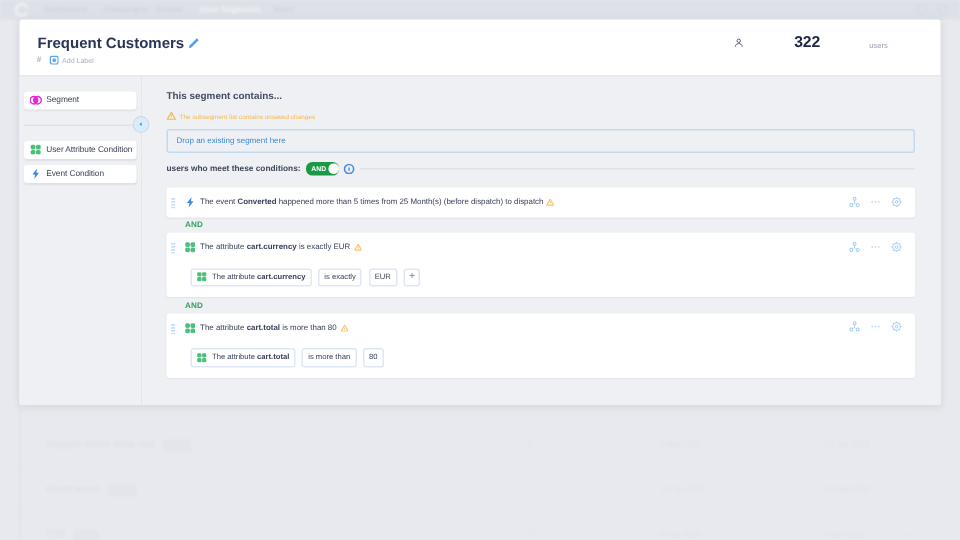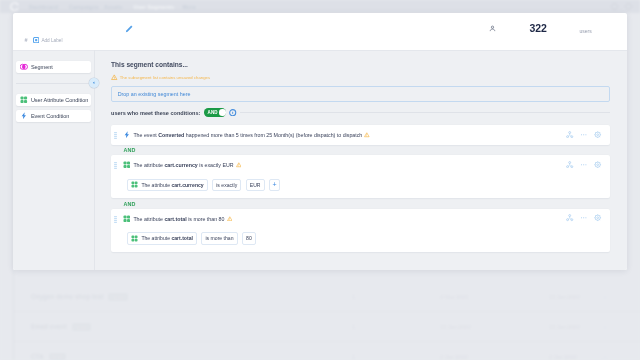--- a/index.html
+++ b/index.html
@@ -154,20 +154,21 @@
         </div>
       <div class="bg-navright">
         <div class="bg-navcircle"></div>
         <div class="bg-navcircle"></div>
       </div>
     </div>
   </div>
 
   <div class="modal">
     <div class="mhead">
+      <div class="mtitle">Frequent Customers</div>
       <div class="pencil">
         <svg viewBox="0 0 16 16" width="9" height="9">
             <path d="M12.8 1.0l2.2 2.2-8.6 8.6-3.1.9.9-3.1z" fill="#54a0e8"></path>
           </svg>
       </div>
       <div class="labelrow">
         <span class="hash">#</span>
         <span class="labelbtn">
           <span class="labelicon">
             <svg viewBox="0 0 16 16" width="6.3" height="6.3">

